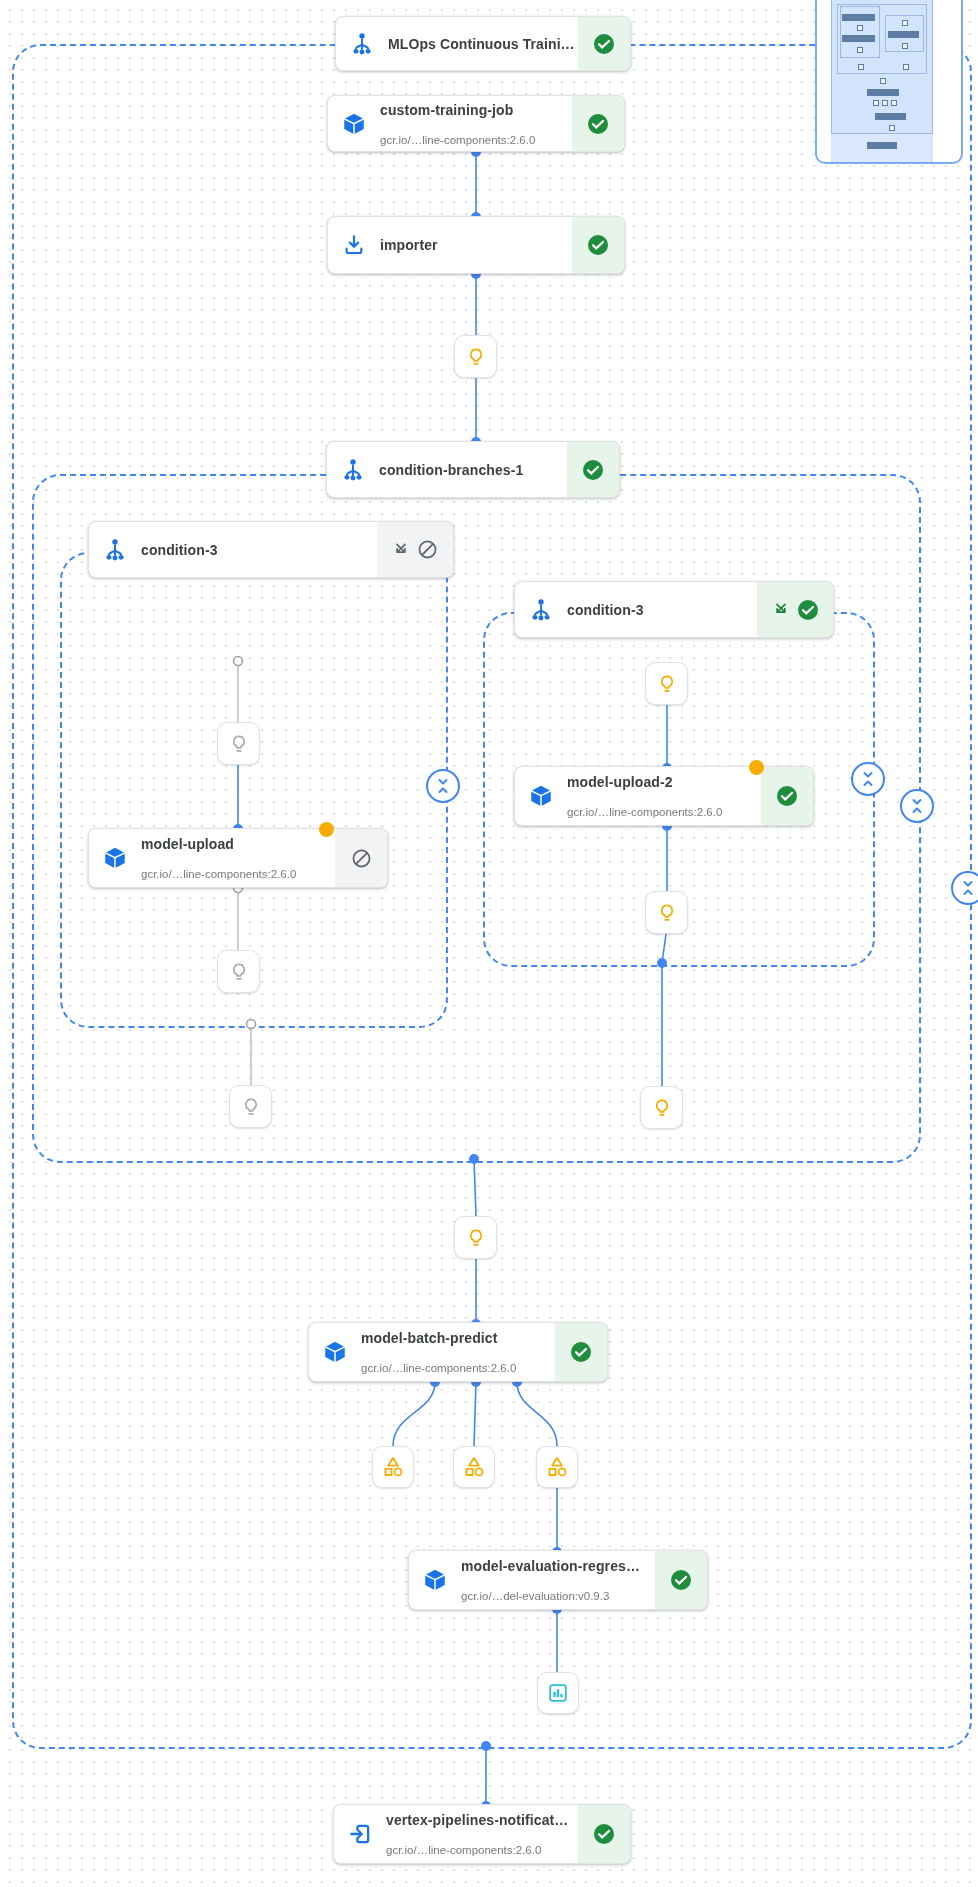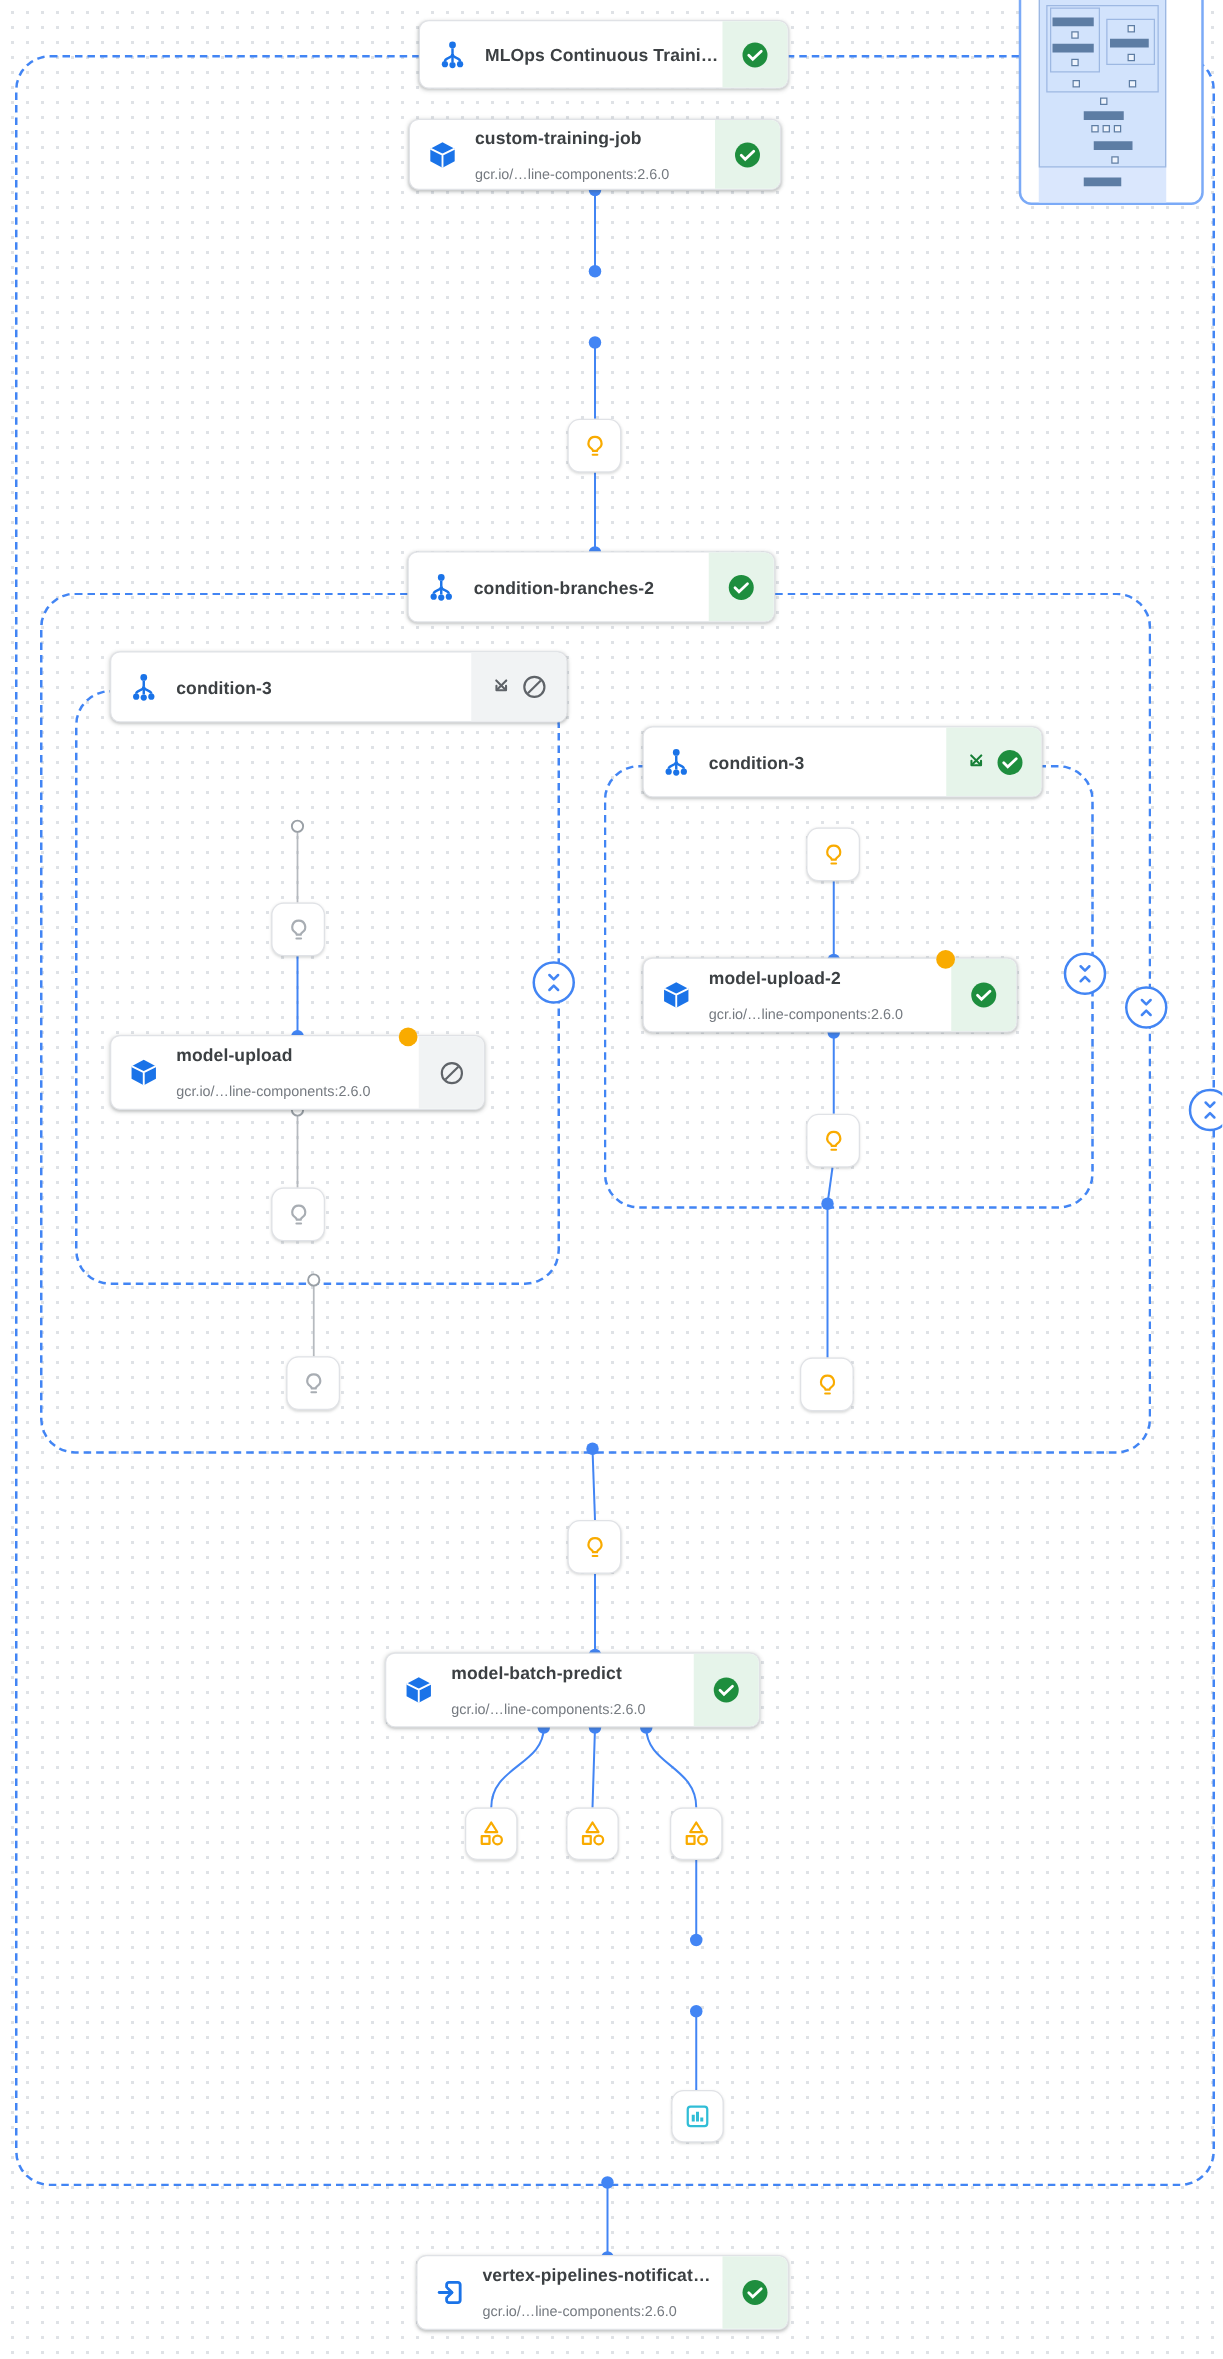--- a/index.html
+++ b/index.html
@@ -153,40 +153,58 @@
       <span class="nsub">gcr.io/…line-components:2.6.0</span>
     </span>
     <span class="nstatus green">
       <svg width="24" height="24" viewBox="0 0 24 24">
           <circle cx="12" cy="12" r="10" fill="#1e8e3e"></circle>
           <path d="M7 12.2l3.2 3.2L17 9" stroke="#fff" stroke-width="2.2" fill="none" stroke-linecap="round"></path>
         </svg>
     </span>
   </div>
 
+  <div class="node" style="left:327px;top:216px;width:298px;height:58px">
+    <span class="nicon">
+      <svg viewBox="0 0 24 24" fill="none" stroke="#1a73e8" stroke-width="2" stroke-linecap="round" stroke-linejoin="round">
+          <path d="M12 4v9"></path>
+          <path d="M8.2 9.8 12 13.6l3.8-3.8"></path>
+          <path d="M5.2 15.4v2.4c0 .9.7 1.6 1.6 1.6h10.4c.9 0 1.6-.7 1.6-1.6v-2.4"></path>
+        </svg>
+    </span>
+    <span class="ntext">
+        <span class="ntitle">importer</span>
+      </span>
+    <span class="nstatus green">
+      <svg width="24" height="24" viewBox="0 0 24 24">
+          <circle cx="12" cy="12" r="10" fill="#1e8e3e"></circle>
+          <path d="M7 12.2l3.2 3.2L17 9" stroke="#fff" stroke-width="2.2" fill="none" stroke-linecap="round"></path>
+        </svg>
+    </span>
+  </div>
 
   <div class="node" style="left:326px;top:441px;width:294px;height:57px">
     <span class="nicon">
       <svg viewBox="0 0 24 24">
           <g fill="#1a73e8">
             <circle cx="12" cy="4.6" r="2.5"></circle>
             <circle cx="6.4" cy="18.8" r="2.3"></circle>
             <circle cx="12" cy="19.4" r="2.3"></circle>
             <circle cx="17.6" cy="18.8" r="2.3"></circle>
           </g>
           <g fill="none" stroke="#1a73e8" stroke-width="1.8">
             <path d="M12 7.1v4.1"></path>
             <path d="M12 11.2c0 3.4-5.6 2.4-5.6 5.5"></path>
             <path d="M12 11.2c0 3.4 5.6 2.4 5.6 5.5"></path>
             <path d="M12 11.2v6"></path>
           </g>
         </svg>
     </span>
     <span class="ntext">
-        <span class="ntitle">condition-branches-2</span>
+        <span class="ntitle">condition-branches-1</span>
       </span>
     <span class="nstatus green">
       <svg width="24" height="24" viewBox="0 0 24 24">
           <circle cx="12" cy="12" r="10" fill="#1e8e3e"></circle>
           <path d="M7 12.2l3.2 3.2L17 9" stroke="#fff" stroke-width="2.2" fill="none" stroke-linecap="round"></path>
         </svg>
     </span>
   </div>
 
   <div class="node" style="left:88px;top:521px;width:366px;height:57px">
@@ -310,20 +328,38 @@
       <span class="nsub">gcr.io/…line-components:2.6.0</span>
     </span>
     <span class="nstatus green">
       <svg width="24" height="24" viewBox="0 0 24 24">
           <circle cx="12" cy="12" r="10" fill="#1e8e3e"></circle>
           <path d="M7 12.2l3.2 3.2L17 9" stroke="#fff" stroke-width="2.2" fill="none" stroke-linecap="round"></path>
         </svg>
     </span>
   </div>
 
+  <div class="node" style="left:408px;top:1550px;width:300px;height:60px">
+    <span class="nicon">
+      <svg viewBox="0 0 24 24">
+          <path d="M12 2.5 21 7.3v9.4L12 21.5 3 16.7V7.3z" fill="#1a73e8"></path>
+          <path d="M3 7.3l9 4.4 9-4.4M12 11.7v9.8" stroke="#fff" stroke-width="1.4" fill="none"></path>
+        </svg>
+    </span>
+    <span class="ntext">
+      <span class="ntitle">model-evaluation-regres…</span>
+      <span class="nsub">gcr.io/…del-evaluation:v0.9.3</span>
+    </span>
+    <span class="nstatus green">
+      <svg width="24" height="24" viewBox="0 0 24 24">
+          <circle cx="12" cy="12" r="10" fill="#1e8e3e"></circle>
+          <path d="M7 12.2l3.2 3.2L17 9" stroke="#fff" stroke-width="2.2" fill="none" stroke-linecap="round"></path>
+        </svg>
+    </span>
+  </div>
 
   <div class="node" style="left:333px;top:1804px;width:298px;height:60px">
     <span class="nicon">
       <svg viewBox="0 0 24 24" fill="none" stroke="#1a73e8" stroke-width="2.1" stroke-linecap="round" stroke-linejoin="round">
           <path d="M9.5 8V6.2c0-.9.8-1.7 1.7-1.7h6.6c.9 0 1.7.8 1.7 1.7v11.6c0 .9-.8 1.7-1.7 1.7h-6.6c-.9 0-1.7-.8-1.7-1.7V16"></path>
           <path d="M4 12h9.3"></path>
           <path d="M10.3 8.8 13.5 12l-3.2 3.2"></path>
         </svg>
     </span>
     <span class="ntext">

